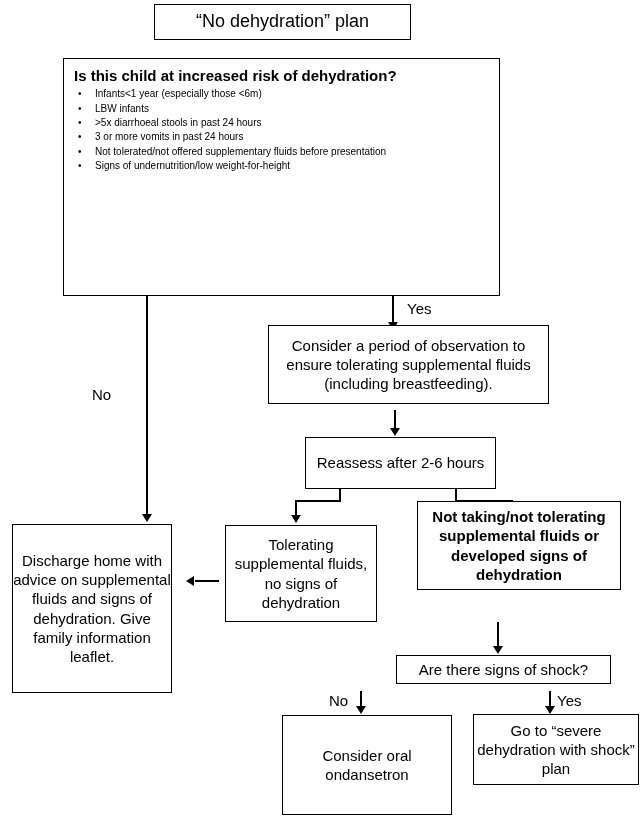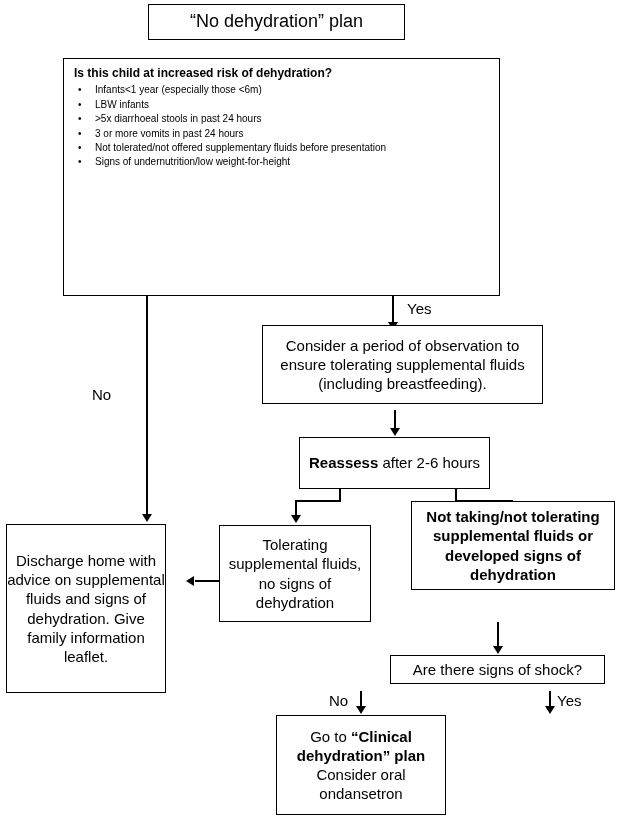--- a/index.html
+++ b/index.html
@@ -24,37 +24,37 @@
     border: 1.5px solid #000000;
     background: #ffffff;
     display: flex;
     flex-direction: column;
     justify-content: center;
     font-size: 15px;
     line-height: 1.28;
   }
   .box.center { align-items: center; text-align: center; }
   .box.left   { align-items: flex-start; text-align: left; }
-  .pad { padding: 4px 0; }
+  .pad { padding: 4px 0; margin-left: 6px; }
 
   
   #title-box {
     left: 148px; top: 4px; width: 257px; height: 36px;
     font-size: 18px;
   }
 
   
   #risk-box {
     left: 63px; top: 58px; width: 437px; height: 238px;
     padding: 7px 10px 4px 10px;
     justify-content: flex-start;
   }
   #risk-box .q {
     font-weight: bold;
-    font-size: 12px;
+    font-size: 15px;
     margin-bottom: 2px;
   }
   ul.bullets {
     list-style: none;
     margin: 0;
     padding: 0;
   }
   ul.bullets li {
     position: relative;
     padding-left: 21px;
@@ -71,21 +71,21 @@
   
   #observation-box { left: 262px; top: 325px; width: 281px; height: 79px; }
   #reassess-box    { left: 299px; top: 437px; width: 191px; height: 52px; }
   #discharge-box   { left: 6px;   top: 524px; width: 160px; height: 169px; }
   #tolerating-box  { left: 219px; top: 525px; width: 152px; height: 97px; }
   #nottaking-box   { left: 411px; top: 501px; width: 204px; height: 89px; font-weight: bold; }
   #shock-box       { left: 390px; top: 655px; width: 215px; height: 29px; }
   #clinical-box    { left: 276px; top: 715px; width: 170px; height: 100px; }
   #severe-box      { left: 467px; top: 714px; width: 166px; height: 71px; }
 
-  .b { font-weight: bold; text-align: right; }
+  .b { font-weight: normal; text-align: right; }
 
   
   .vline, .hline {
     position: absolute;
     background: #000000;
   }
   .vline { width: 1.6px; }
   .hline { height: 1.6px; }
 
   .arrow-down {
@@ -183,18 +183,20 @@
 
   <div class="vline" style="left:360px; top:691px; height:17px;"></div>
   <div class="arrow-down" style="left:356px; top:706px;"></div>
   <div class="edge-label" style="left:329px; top:692px;">No</div>
 
   <div class="vline" style="left:549px; top:691px; height:17px;"></div>
   <div class="arrow-down" style="left:545px; top:706px;"></div>
   <div class="edge-label" style="left:557px; top:692px;">Yes</div>
 
   <div class="box center pad" id="clinical-box">
-    <span><span>Go to </span><span class="b">“Clinical dehydration” plan</span></span>
     <span>Consider oral ondansetron</span>
   </div>
 
+  <div class="box center pad" id="severe-box">
+    <span><span>Go to </span><span class="b">“severe dehydration with shock” plan</span></span>
+  </div>
 
 </div>
 
 </body></html>

